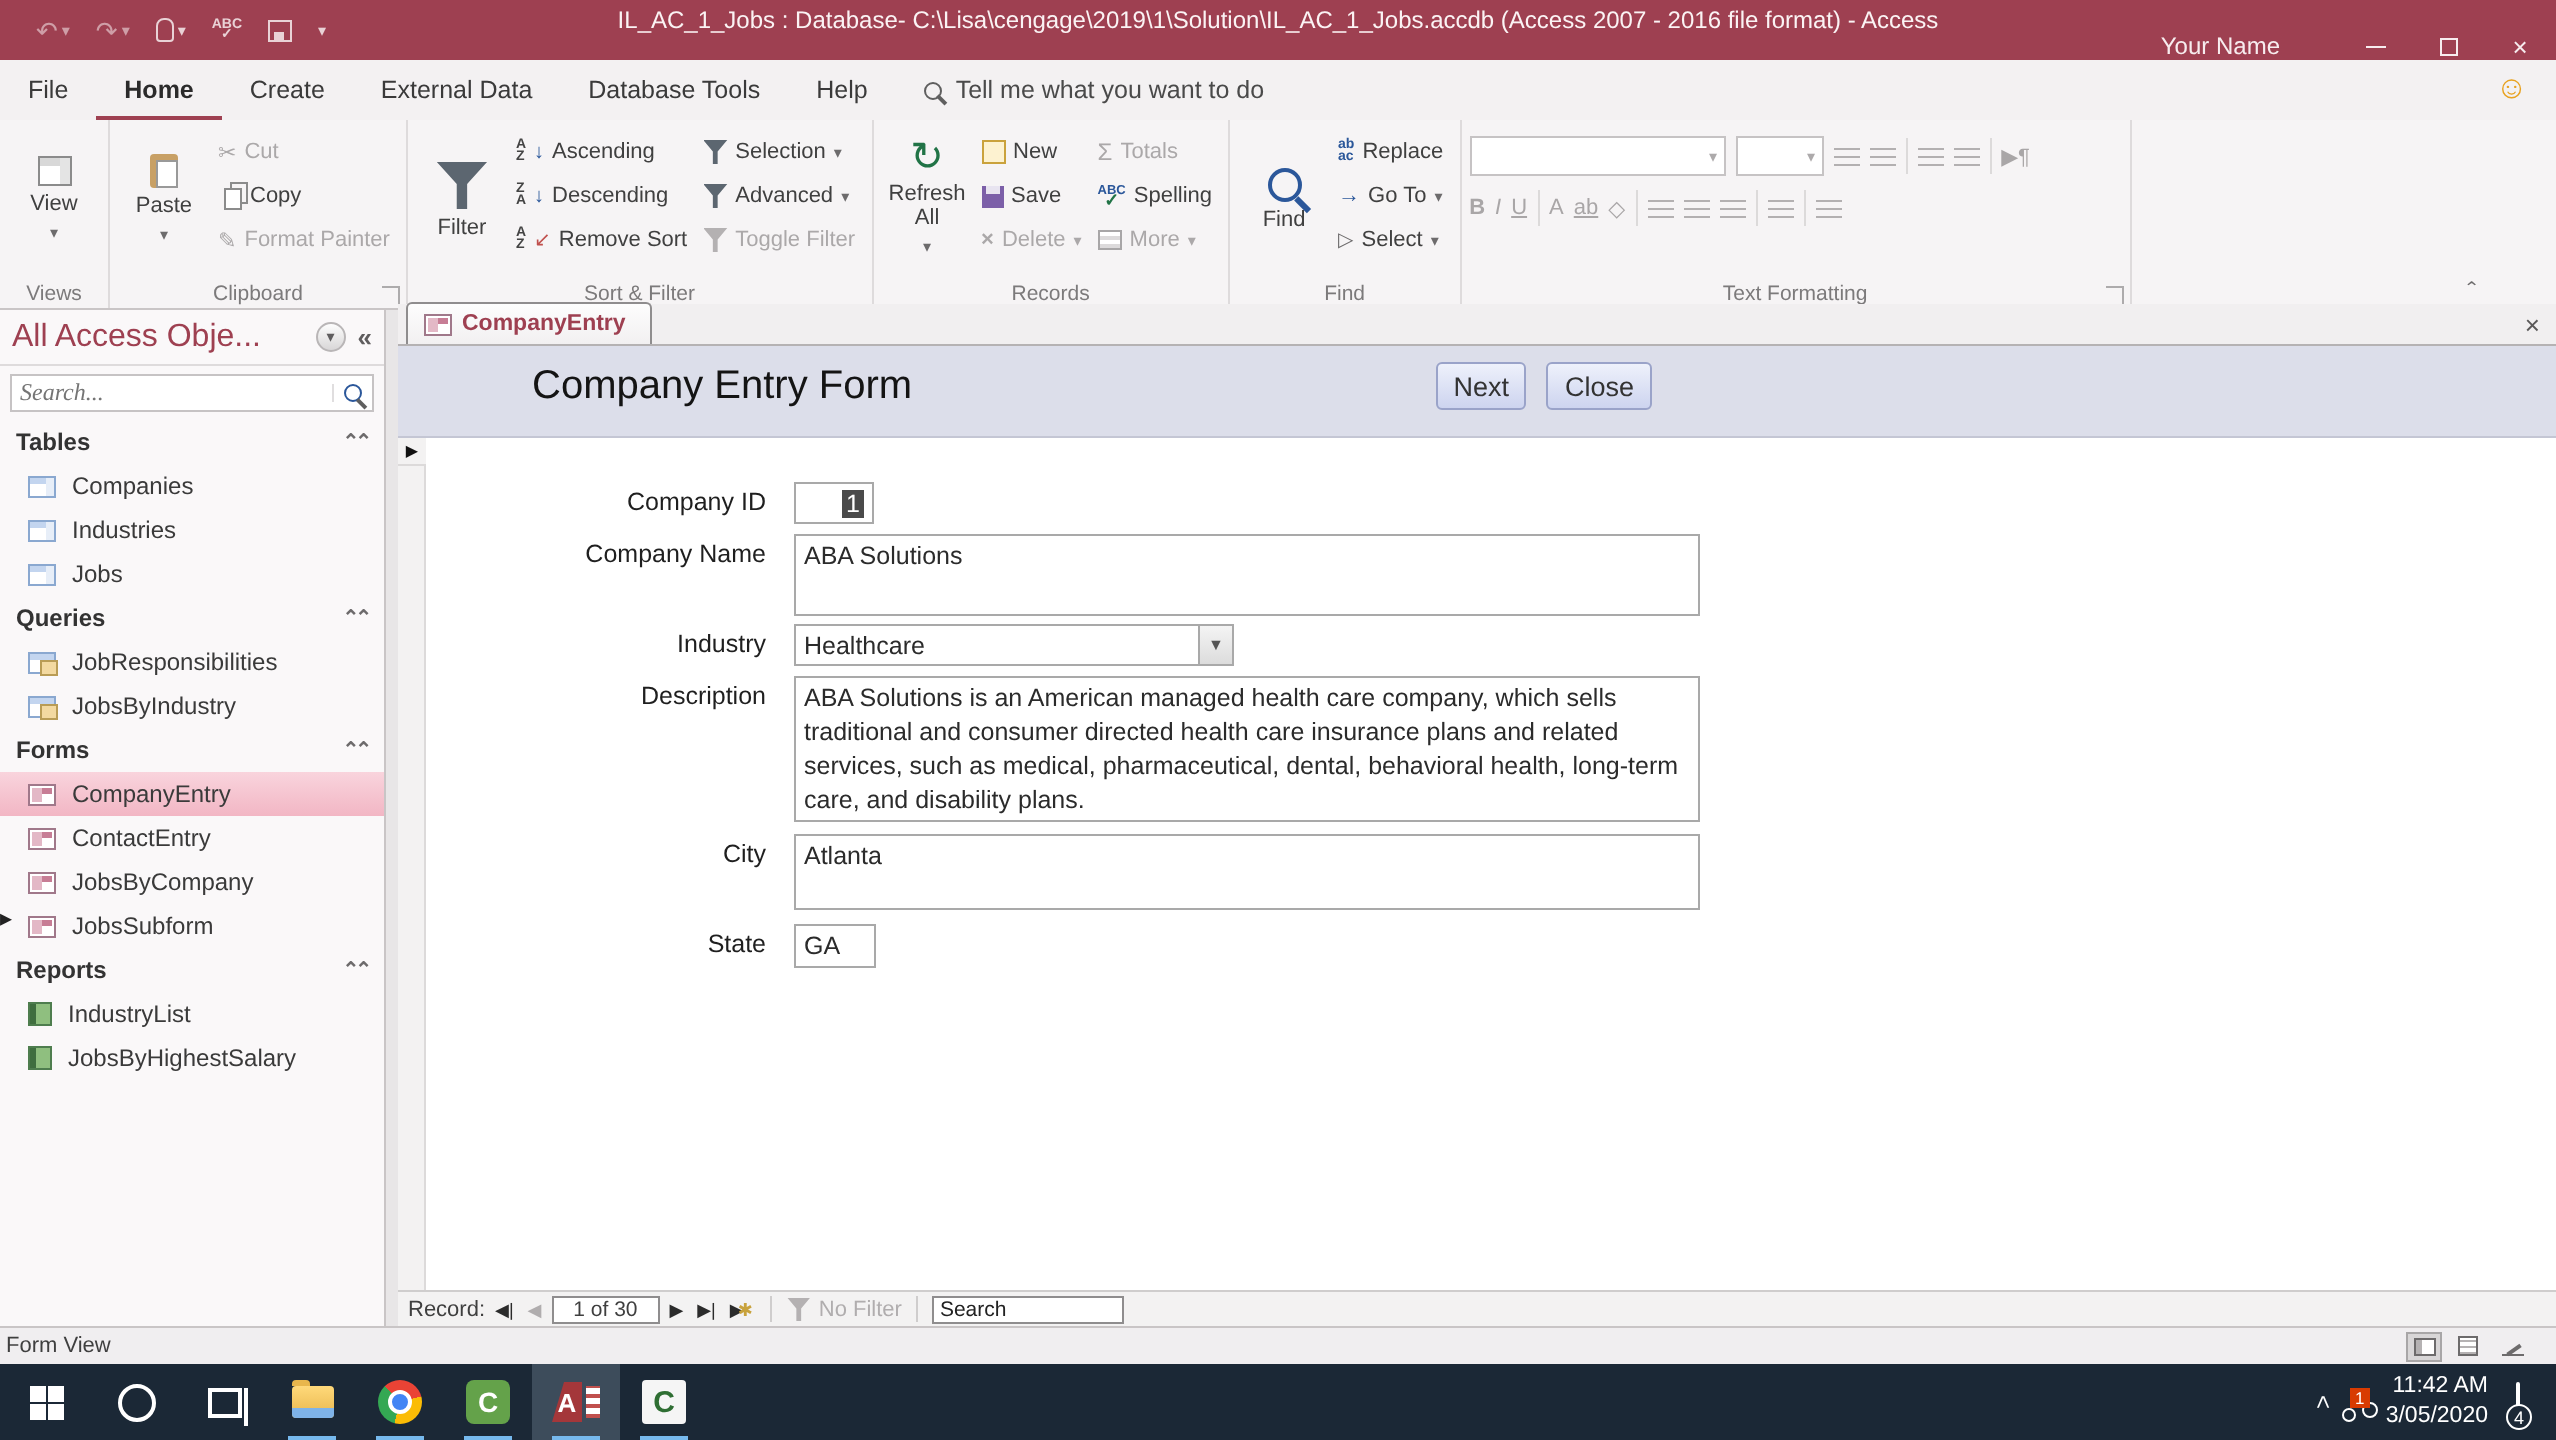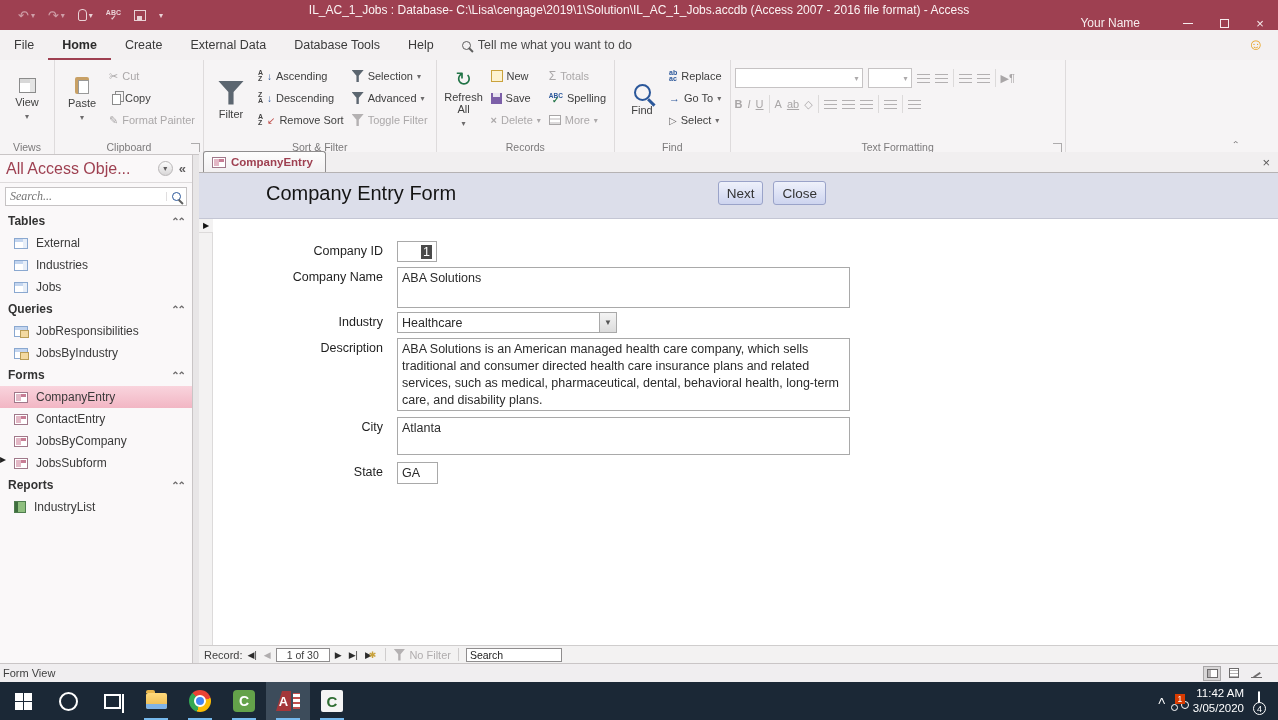--- a/index.html
+++ b/index.html
@@ -426,21 +426,21 @@
           <span class="mag" style="border-color:#2b579a"></span>
         </span>
     </div>
 
     <div class="ngroup-h">
         <span>Tables</span>
         <span class="chev">⌃⌃</span>
       </div>
     <div class="nitem">
         <span class="ic-table"></span>
-        <span>External</span>
+        <span>Companies</span>
       </div>
     <div class="nitem">
         <span class="ic-table"></span>
         <span>Industries</span>
       </div>
     <div class="nitem">
         <span class="ic-table"></span>
         <span>Jobs</span>
       </div>
 
@@ -478,20 +478,24 @@
         <span>JobsSubform</span>
       </div>
 
     <div class="ngroup-h">
         <span>Reports</span>
         <span class="chev">⌃⌃</span>
       </div>
     <div class="nitem">
         <span class="ic-report"></span>
         <span>IndustryList</span>
+      </div>
+    <div class="nitem">
+        <span class="ic-report"></span>
+        <span>JobsByHighestSalary</span>
       </div>
   </div>
 
   <span class="mouse-cursor">▸</span>
 
   <div class="tabstrip">
     <div class="doc-tab">
       <span class="ic-form"></span>
       <span>CompanyEntry</span>
     </div>

